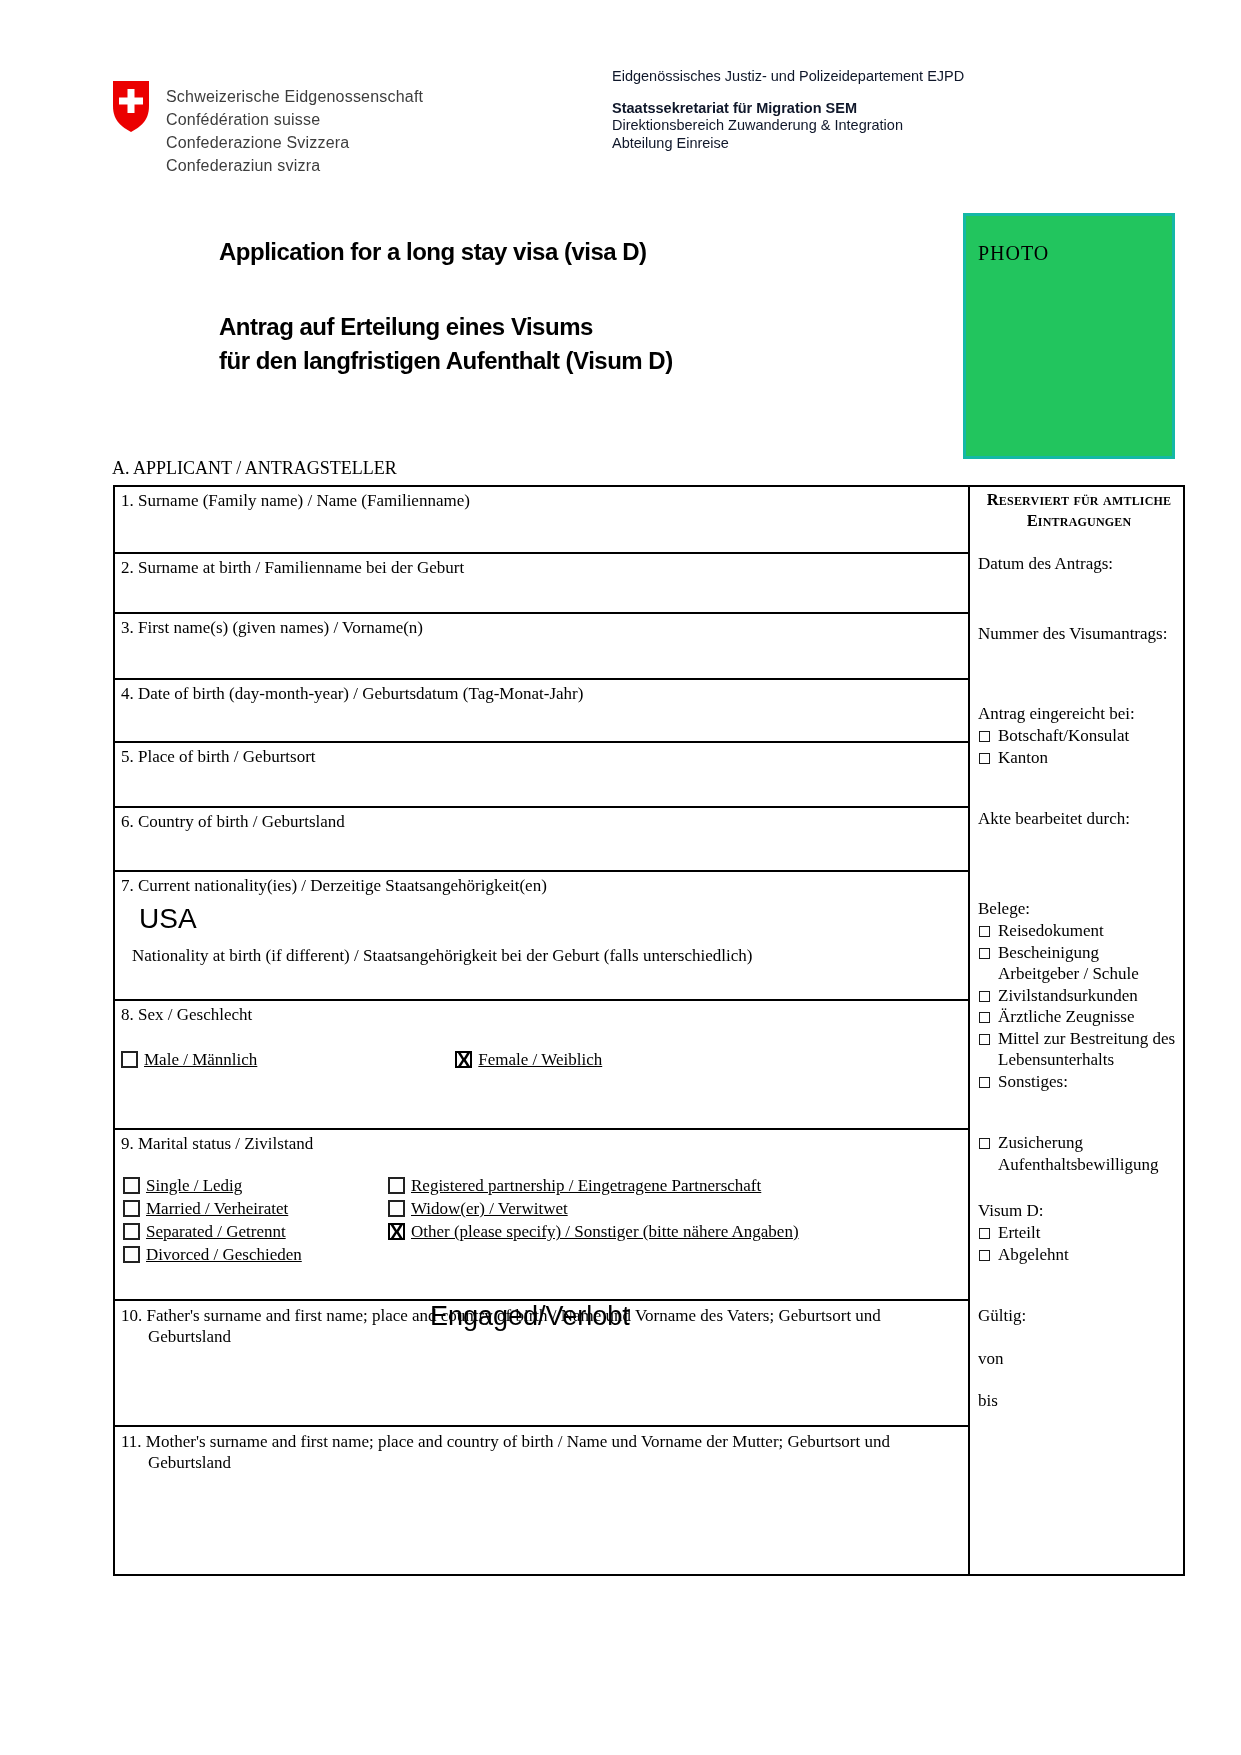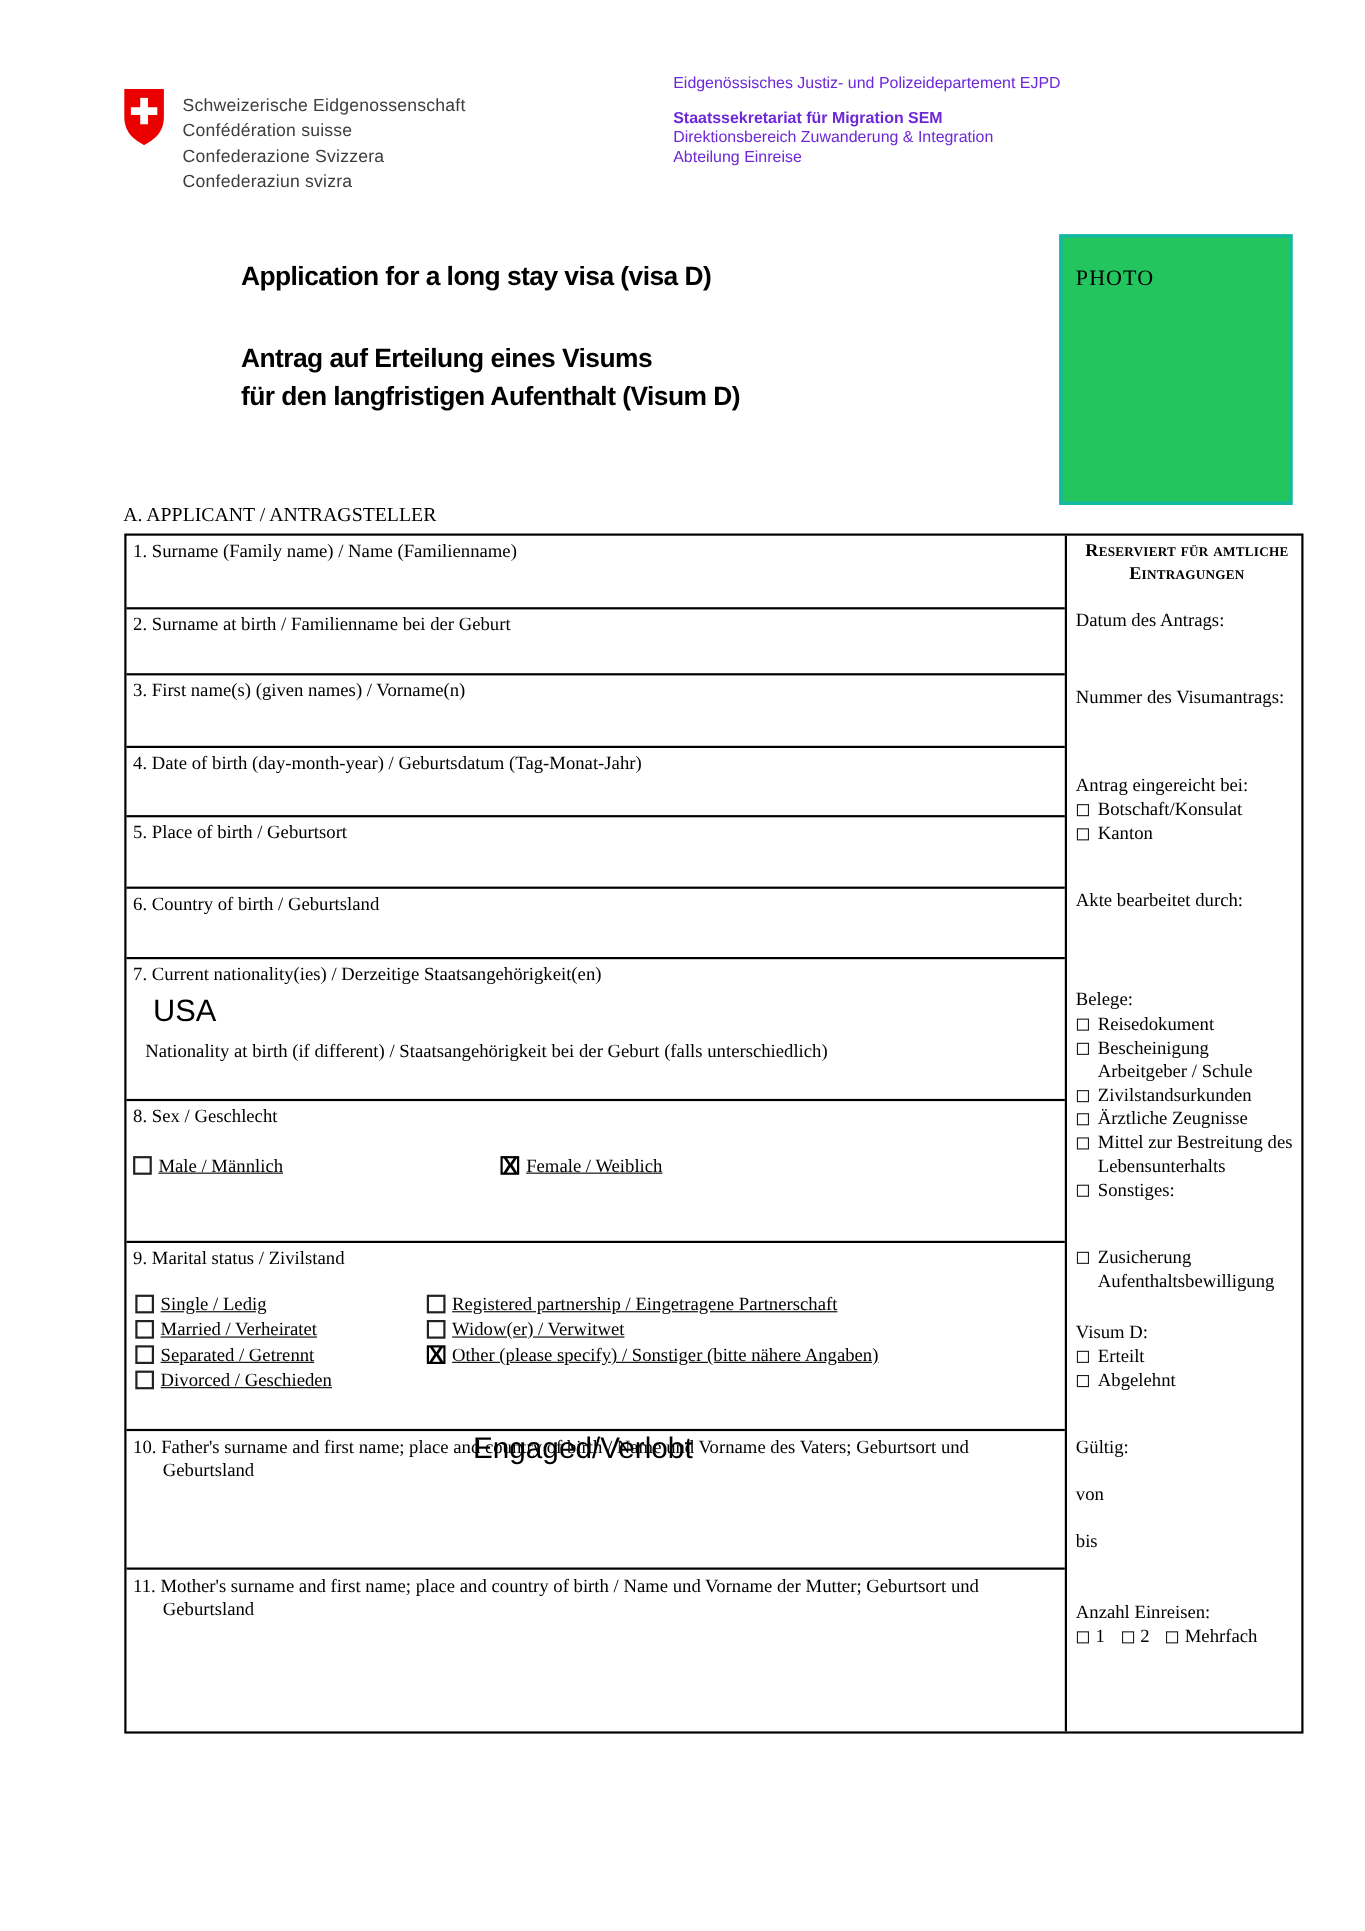--- a/index.html
+++ b/index.html
@@ -14,21 +14,21 @@
   .logo-block { position:absolute; left:112px; top:80px; display:flex; }
   .shield { width:38px; height:53px; flex:none; }
   .logo-text {
     margin-left:16px; margin-top:5px;
     font-family:"Liberation Sans","DejaVu Sans",sans-serif;
     font-size:16px; line-height:23px; color:#3d3d3d; letter-spacing:.2px;
   }
   .dept-block {
     position:absolute; left:612px; top:68px;
     font-family:"Liberation Sans","DejaVu Sans",sans-serif;
-    font-size:14.5px; line-height:17.5px; color:#6d28d9;
+    font-size:14.5px; line-height:17.5px; color:#0f172a;
   }
   .dept-line1 { margin-bottom:14px; }
   .dept-bold { font-weight:bold; }
   
   .title-block {
     position:absolute; left:219px; top:238px;
     font-family:"Liberation Sans","DejaVu Sans",sans-serif;
     font-weight:bold; font-size:24px; letter-spacing:-0.5px; color:#000;
   }
   .title-en { margin-bottom:44px; }
@@ -318,34 +318,17 @@
       </div>
 
       <div class="oblock" style="top:861px">
         <div>von</div>
       </div>
 
       <div class="oblock" style="top:903px">
         <div>bis</div>
       </div>
 
-      <div class="oblock" style="top:968px">
-        <div>Anzahl Einreisen:</div>
-        <div class="anzahl-row">
-          <div class="oitem">
-            <span class="sq"></span>
-            <span class="olabel">1</span>
-          </div>
-          <div class="oitem">
-            <span class="sq"></span>
-            <span class="olabel">2</span>
-          </div>
-          <div class="oitem">
-            <span class="sq"></span>
-            <span class="olabel">Mehrfach</span>
-          </div>
-        </div>
-      </div>
 
     </div>
   </div>
 
 </div>
 
 </body></html>

